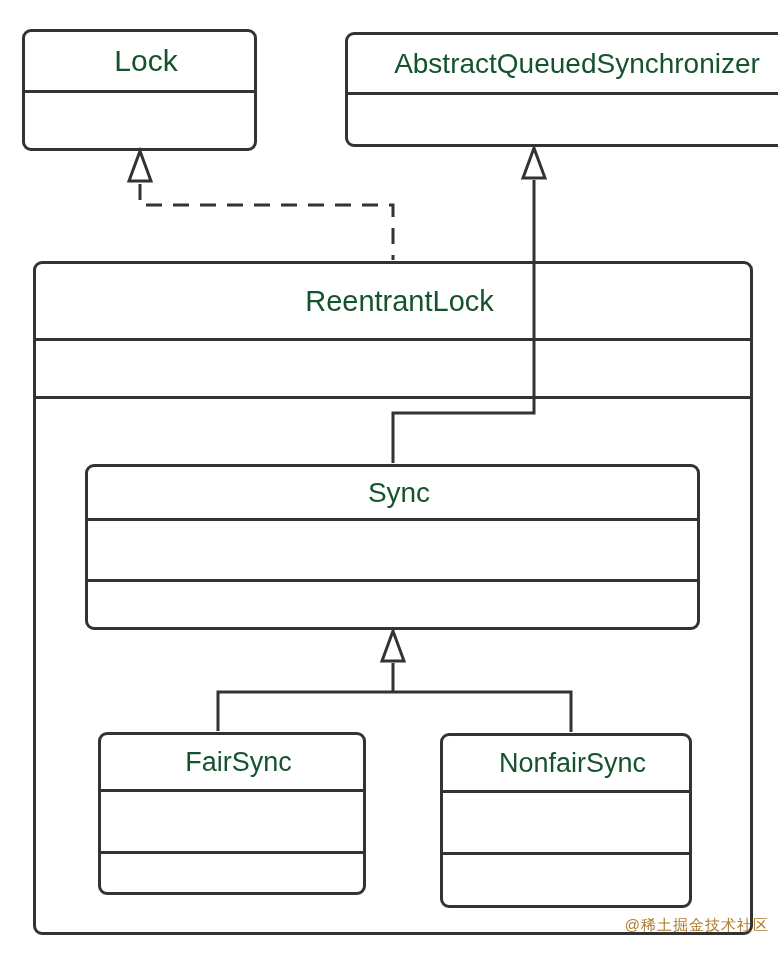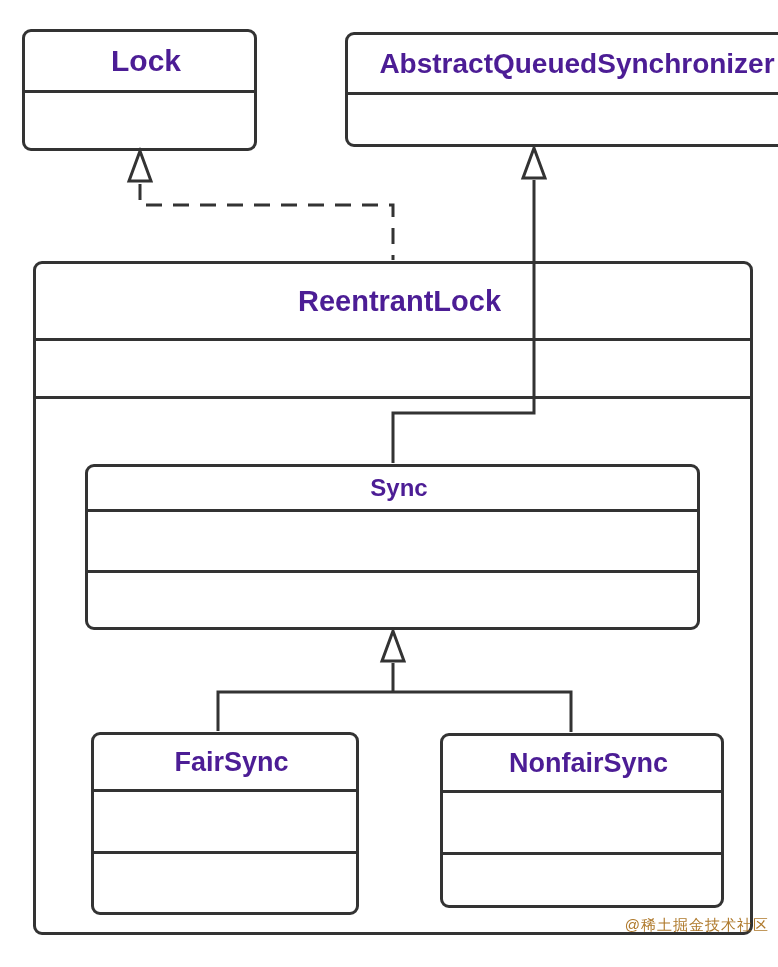--- a/index.html
+++ b/index.html
@@ -17,22 +17,22 @@
     border-radius:9px;
     display:flex;
     flex-direction:column;
     box-sizing:border-box;
     z-index:1;
   }
   .uml-title{
     display:flex;
     align-items:center;
     justify-content:center;
-    font-weight:700;
-    color:#4c1d95;
+    font-weight:400;
+    color:#14532d;
     letter-spacing:0px;
     flex:0 0 auto;
     padding-left:13px;
   }
   .uml-comp{
     border-top:3px solid #333333;
     flex:0 0 auto;
   }
   .uml-comp.grow{flex:1 1 auto;}
 
@@ -44,30 +44,30 @@
   #box-aqs{left:309px;top:32px;width:451px;height:115px;margin-left:36px;}
   #box-aqs .uml-title{height:57px;font-size:28px;}
 
   
   #box-reentrant{left:33px;top:261px;width:720px;height:674px;}
   #box-reentrant .uml-title{height:74px;font-size:29px;}
   #box-reentrant .row2{height:55px;}
 
   
   #box-sync{left:85px;top:464px;width:615px;height:166px;z-index:2;}
-  #box-sync .uml-title{height:42px;font-size:24px;}
+  #box-sync .uml-title{height:51px;font-size:28px;}
   #box-sync .row2{height:58px;}
 
   
-  #box-fair{left:91px;top:732px;width:268px;height:183px;z-index:2;}
+  #box-fair{left:98px;top:732px;width:268px;height:163px;z-index:2;}
   #box-fair .uml-title{height:54px;font-size:27px;}
   #box-fair .row2{height:59px;}
 
   
-  #box-nonfair{left:440px;top:733px;width:284px;height:175px;z-index:2;}
+  #box-nonfair{left:440px;top:733px;width:252px;height:175px;z-index:2;}
   #box-nonfair .uml-title{height:54px;font-size:27px;}
   #box-nonfair .row2{height:59px;}
 
   #connectors{
     position:absolute;left:0;top:0;width:778px;height:967px;
     z-index:3;
     pointer-events:none;
   }
   #watermark{
     position:absolute;

